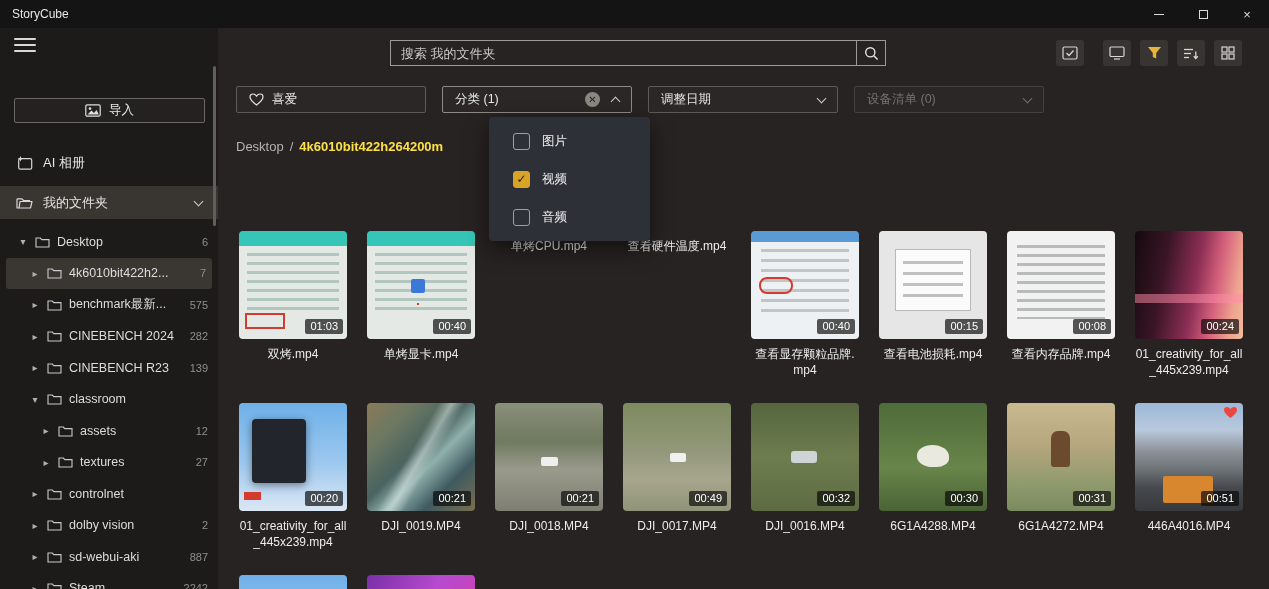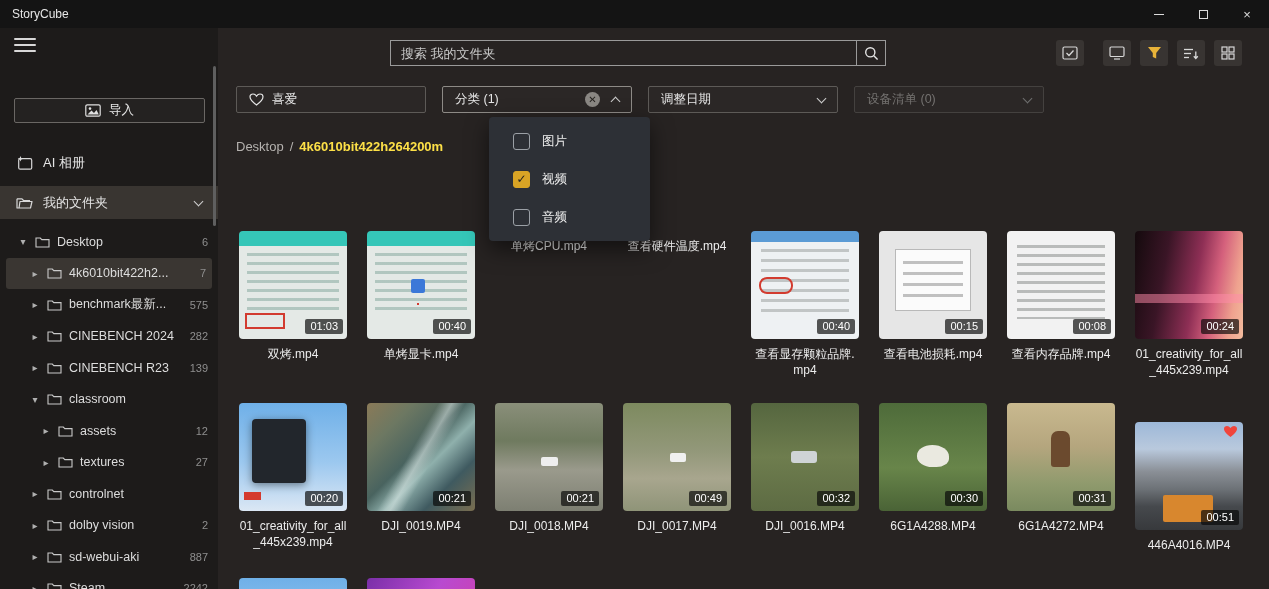--- a/index.html
+++ b/index.html
@@ -109,21 +109,21 @@
   .t-valley { background:linear-gradient(180deg,#8a8f7a 0%,#6f7a5f 35%,#9a9a8c 62%,#7d7f72 100%); }
   .t-valley::before { content:""; position:absolute; left:46px; top:54px; width:17px; height:9px; background:#eeeeee; border-radius:2px; }
   .t-field { background:linear-gradient(180deg,#7d8a5f 0%,#93987a 45%,#a8a68e 70%,#8f9478 100%); }
   .t-field::before { content:""; position:absolute; left:47px; top:50px; width:16px; height:9px; background:#f0f0f0; border-radius:2px; }
   .t-grass { background:linear-gradient(180deg,#55663f 0%,#6e7d4e 50%,#5d6b43 100%); }
   .t-grass::before { content:""; position:absolute; left:40px; top:48px; width:26px; height:12px; background:#cfd4d6; border-radius:3px; }
   .t-goat { background:linear-gradient(180deg,#4e6b3a 0%,#68854a 60%,#4a6336 100%); }
   .t-goat::before { content:""; position:absolute; left:38px; top:42px; width:32px; height:22px; background:#eae9e0; border-radius:55% 60% 45% 55%; }
   .t-horse { background:linear-gradient(180deg,#c9b98f 0%,#b5a67e 40%,#8f9a6d 75%,#7a8a5f 100%); }
   .t-horse::before { content:""; position:absolute; left:44px; top:28px; width:19px; height:36px; background:#6b4a2e; border-radius:7px 7px 3px 3px; }
-  .t-truck { background:linear-gradient(180deg,#9db8d8 0%,#b9c9dd 25%,#8a8f96 46%,#6d7277 62%,#46494d 78%,#37393c 100%);margin-top:19px; }
+  .t-truck { background:linear-gradient(180deg,#9db8d8 0%,#b9c9dd 25%,#8a8f96 46%,#6d7277 62%,#46494d 78%,#37393c 100%); }
   .t-truck::before { content:""; position:absolute; left:28px; bottom:8px; width:50px; height:27px; background:#d8872e; border-radius:2px; }
   .t-purple { background:linear-gradient(120deg,#7a2fa8 0%,#b84ad0 45%,#d83aa0 100%); }
 
   svg { display:block; }
 </style>
 </head>
 <body>
 
 <div class="app">
 

